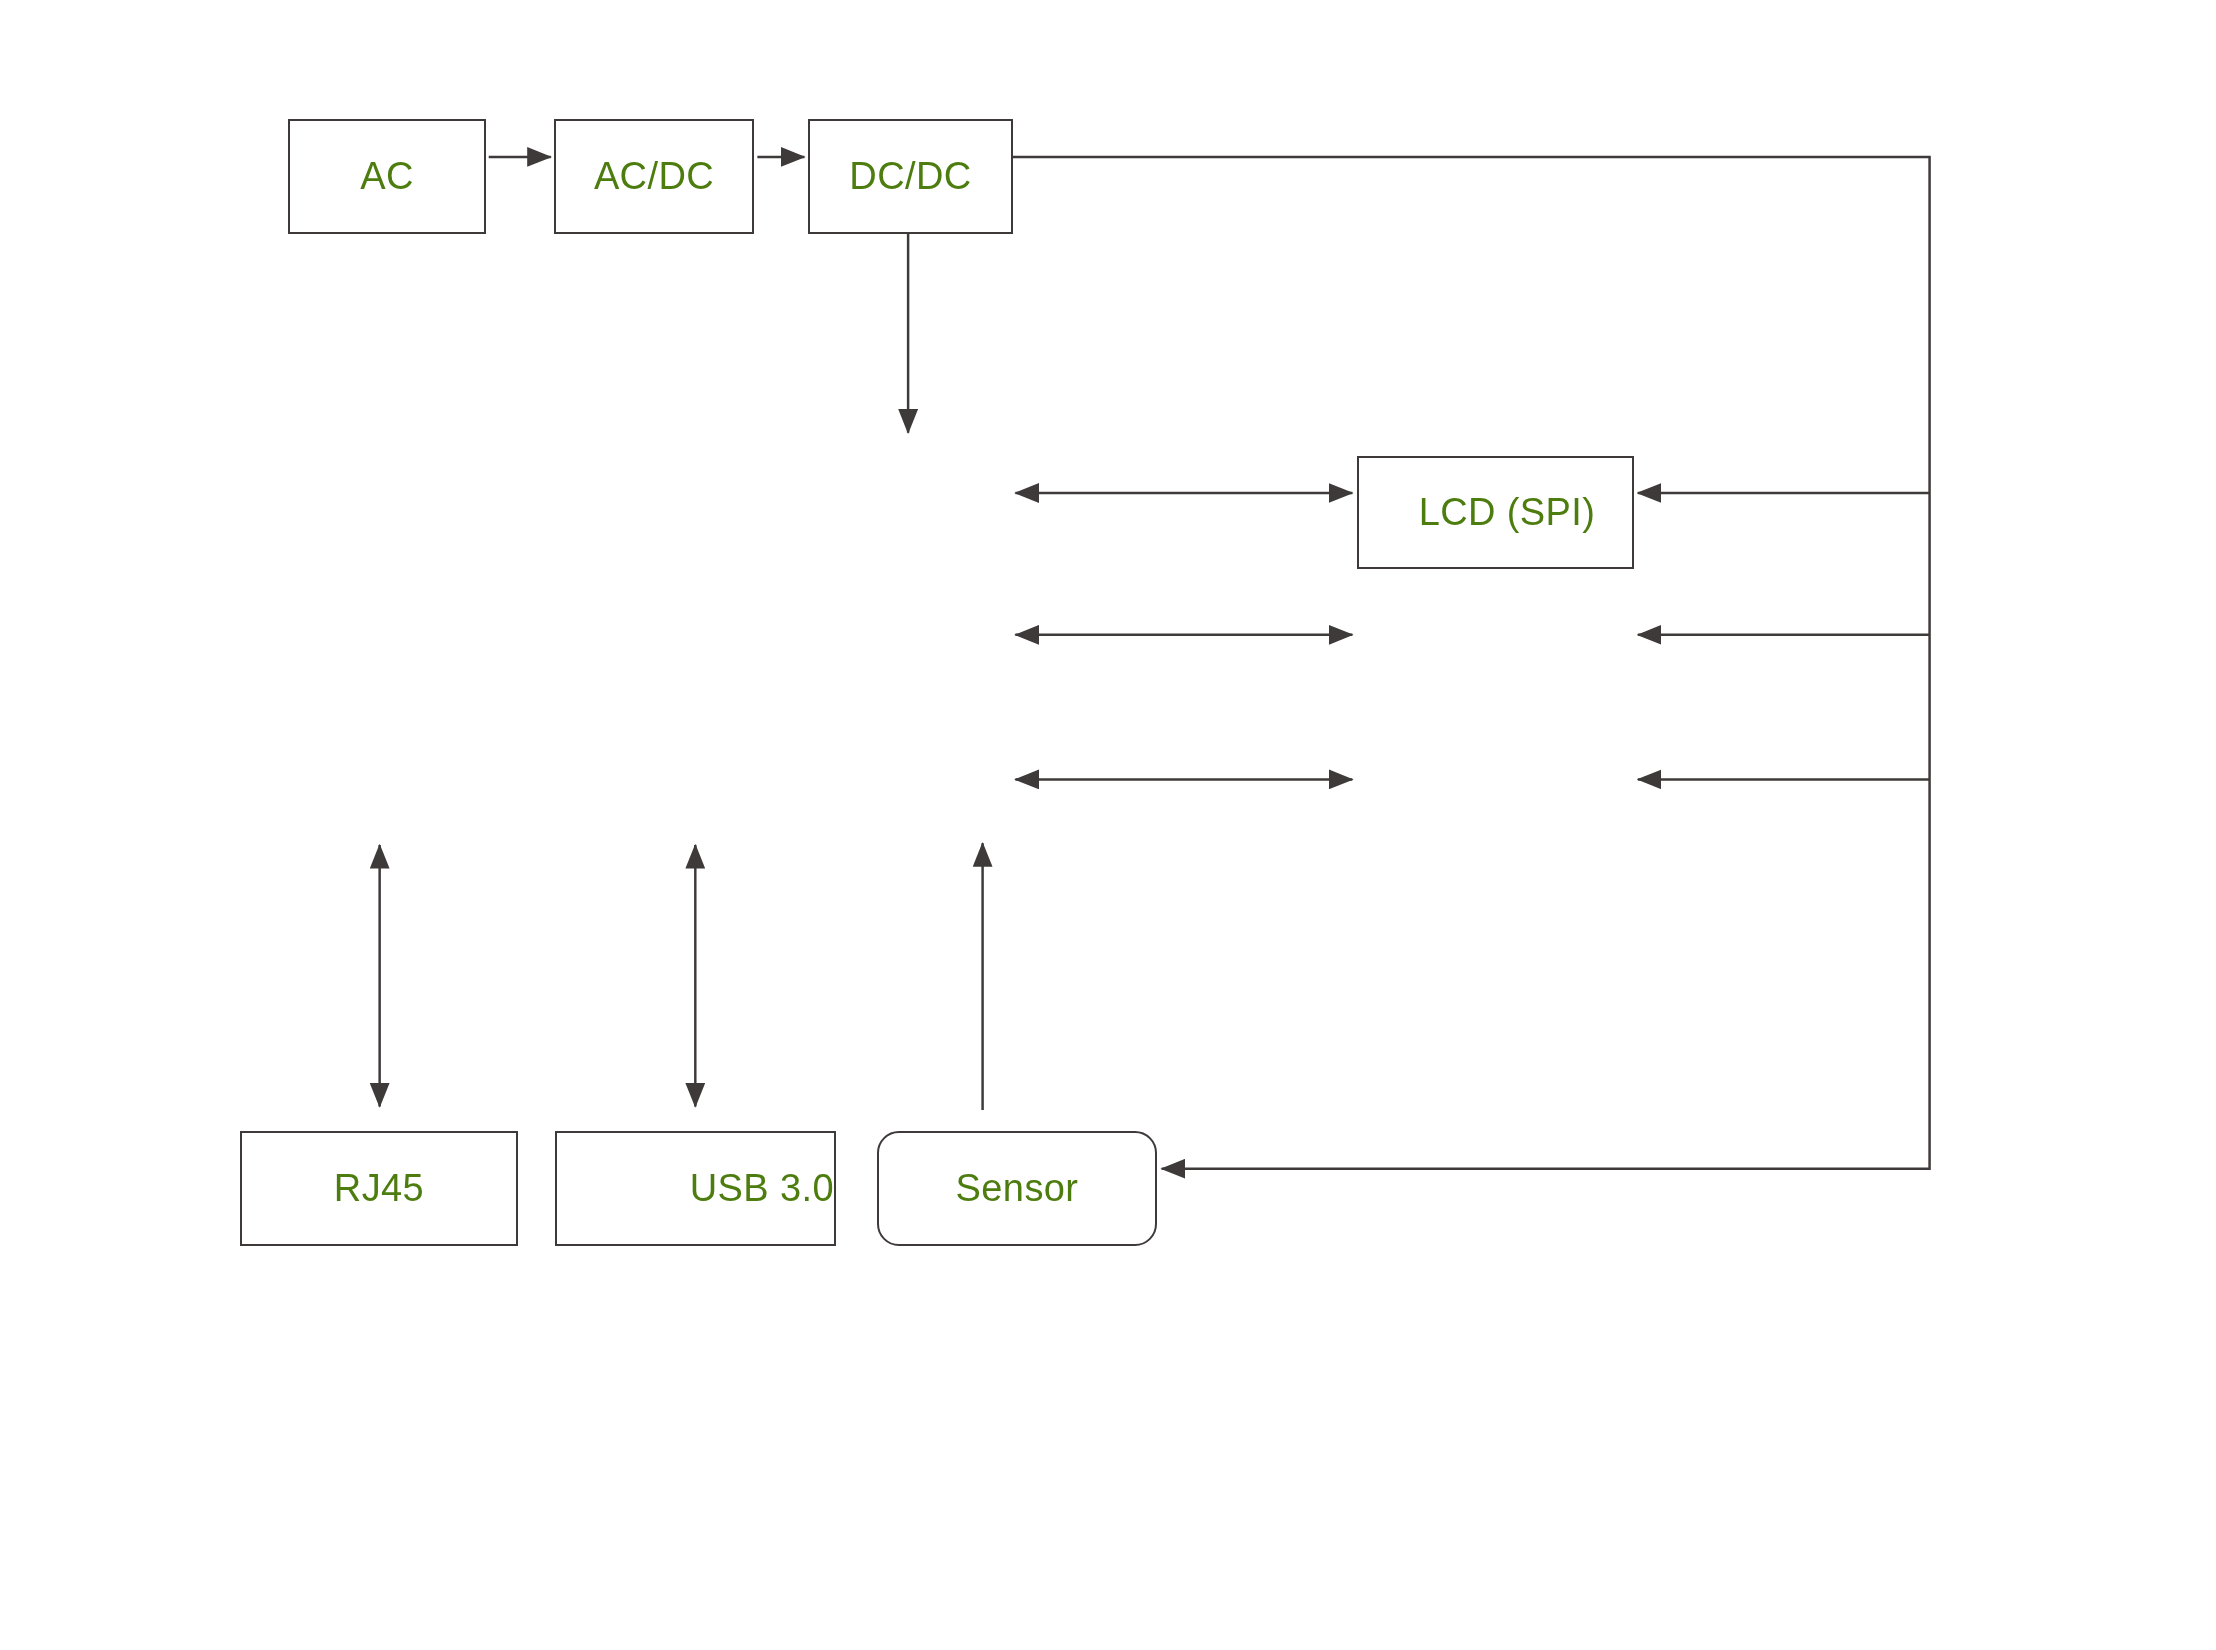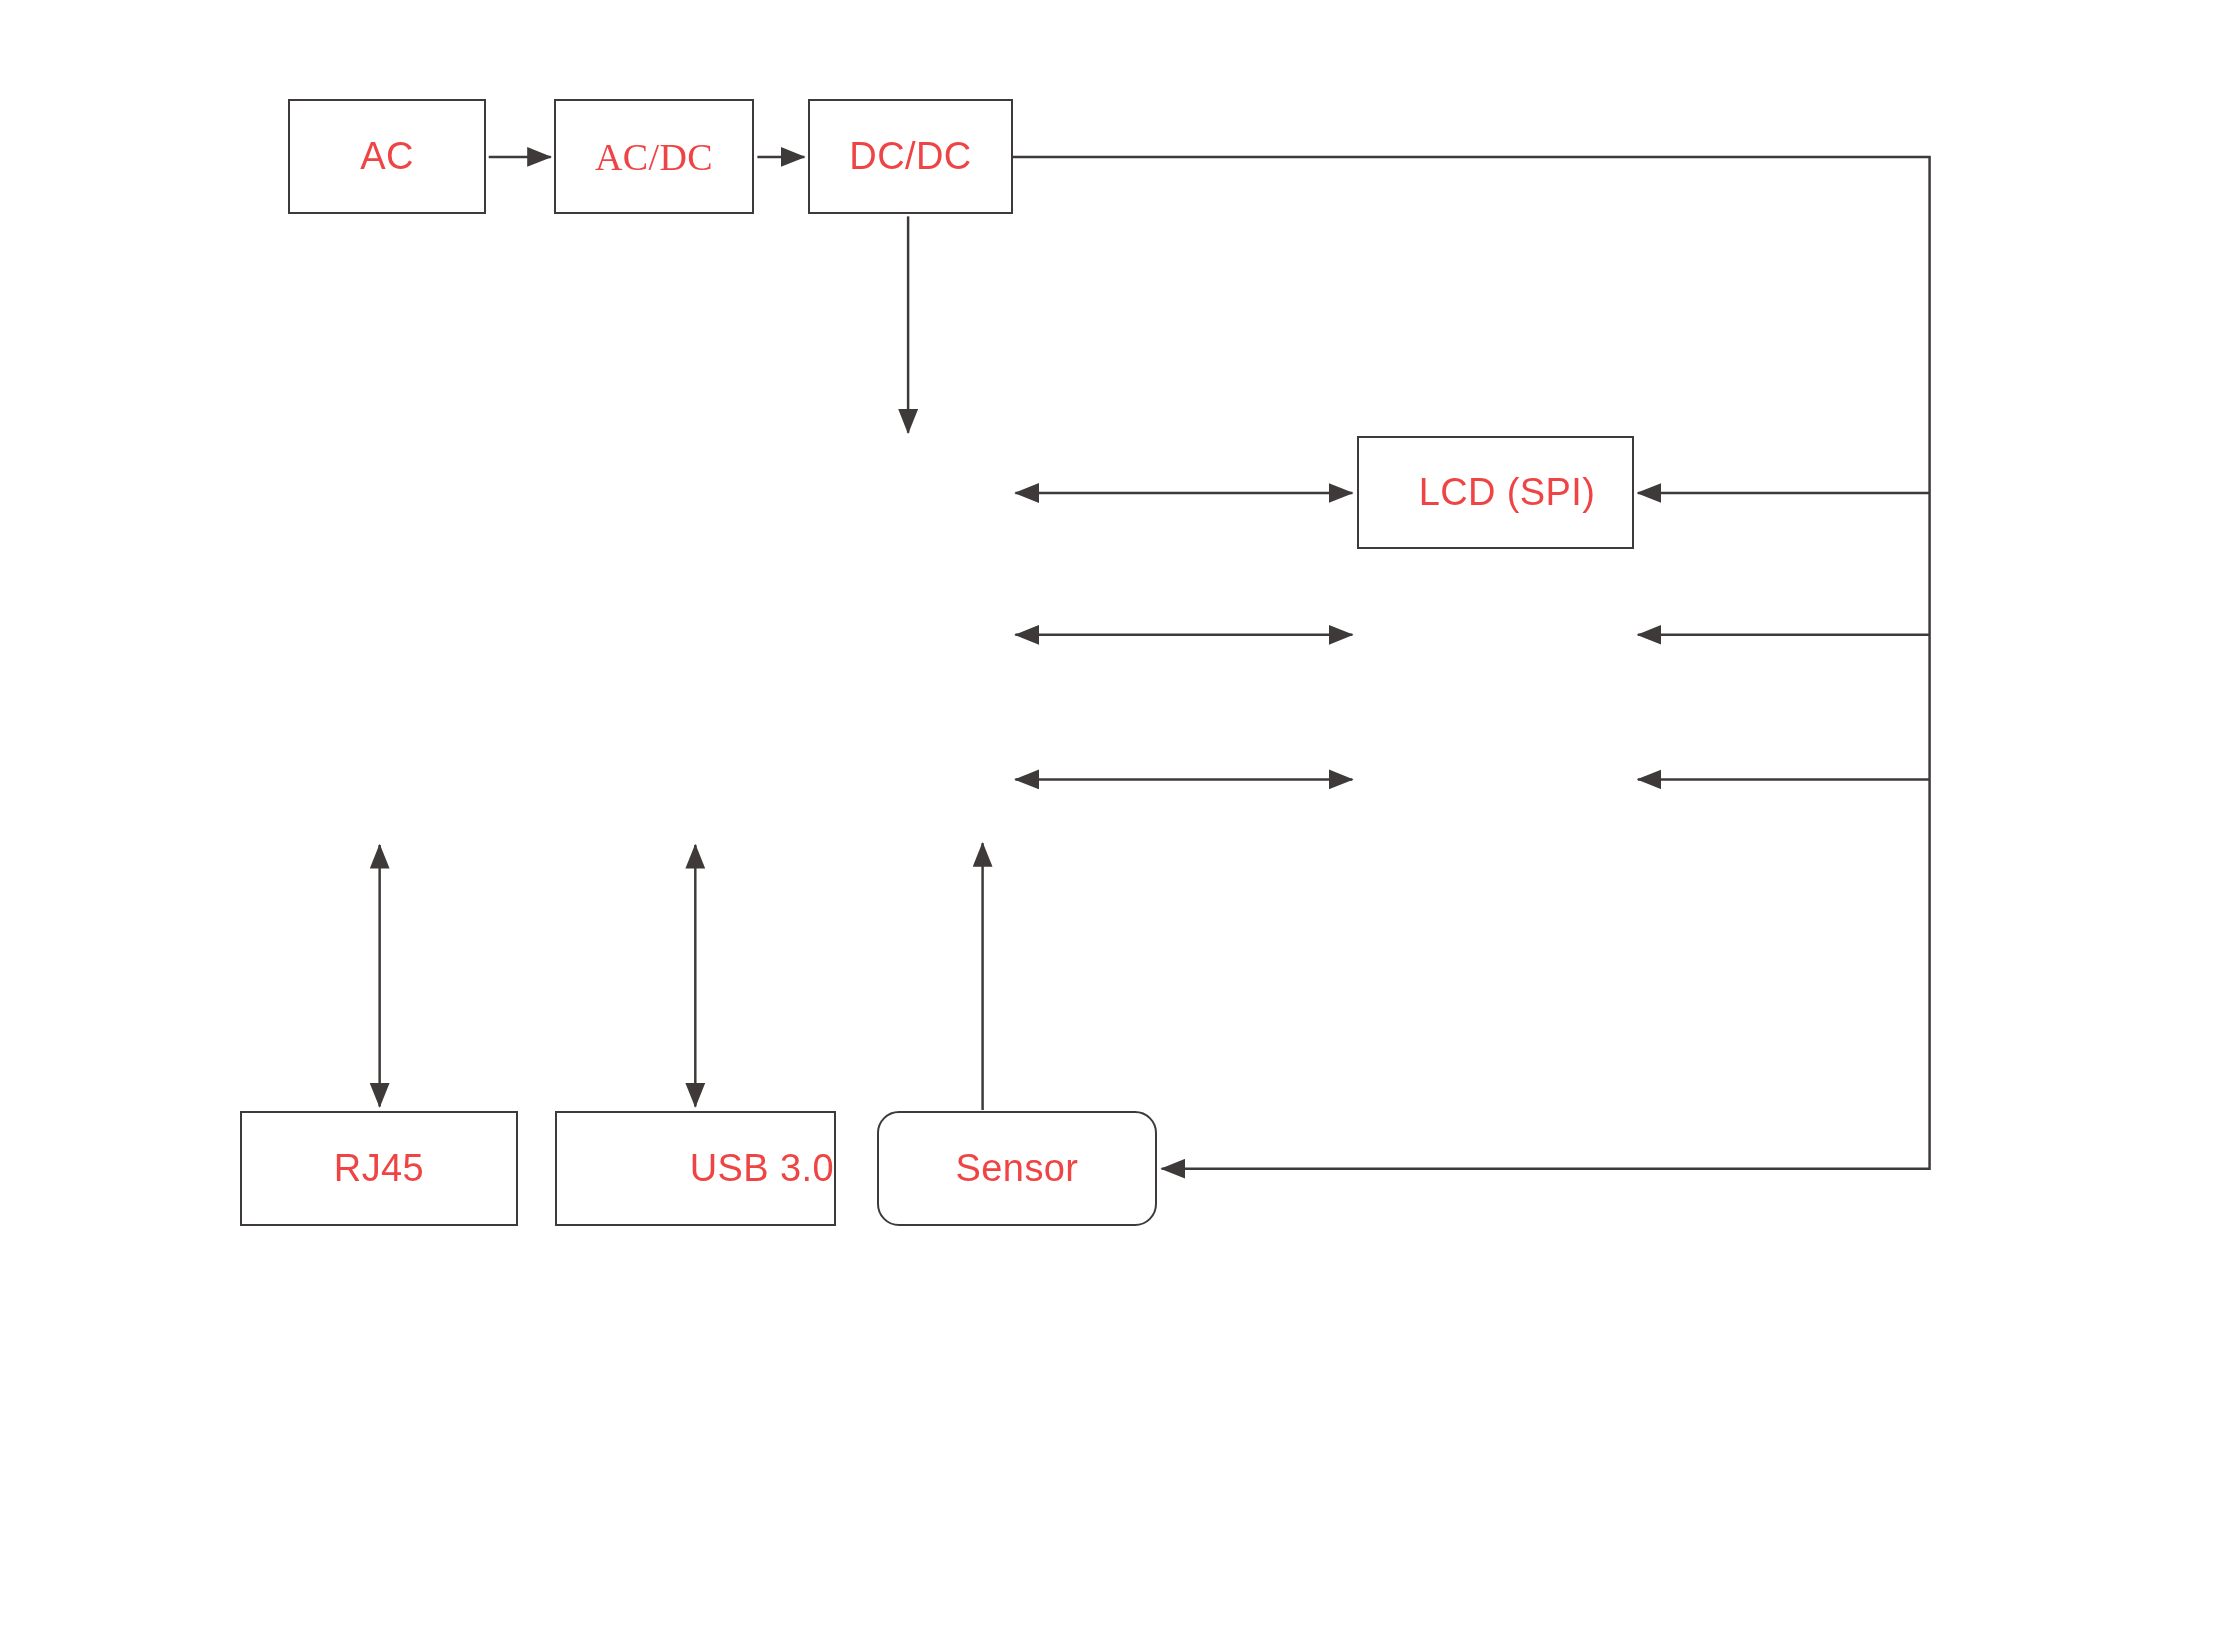--- a/index.html
+++ b/index.html
@@ -28,26 +28,27 @@
     position: absolute;
     box-sizing: border-box;
     border: 2.7px solid #3e3a39;
     background: #ffffff;
     display: flex;
     align-items: center;
     justify-content: center;
     text-align: center;
     font-size: 38px;
     letter-spacing: 0.4px;
-    color: #ef4444;
+    color: #4d7c0f;
     white-space: nowrap;
+    margin-top: 20px;
   }
   
   .node-ac    { left: 288px;  top: 99px;  width: 198px; height: 115px; }
-  .node-acdc  { left: 554px;  top: 99px;  width: 200px; height: 115px; font-family: Liberation Serif, serif; }
+  .node-acdc  { left: 554px;  top: 99px;  width: 200px; height: 115px; }
   .node-dcdc  { left: 808px;  top: 99px;  width: 205px; height: 115px; }
   
   .node-mcu   { left: 287px;  top: 436px;  width: 724px; height: 404px; font-size: 66px; letter-spacing: 0.9px; }
   
   .node-lcd   { left: 1357px; top: 436px;  width: 277px; height: 113px; padding-left: 23px; }
   .node-sd    { left: 1357px; top: 578px;  width: 277px; height: 113px; }
   .node-bldc  { left: 1357px; top: 723px;  width: 277px; height: 113px; }
   
   .node-rj45  { left: 240px;  top: 1111px; width: 278px; height: 115px; }
   .node-usb   { left: 555px;  top: 1111px; width: 281px; height: 115px; justify-content: flex-end; }

